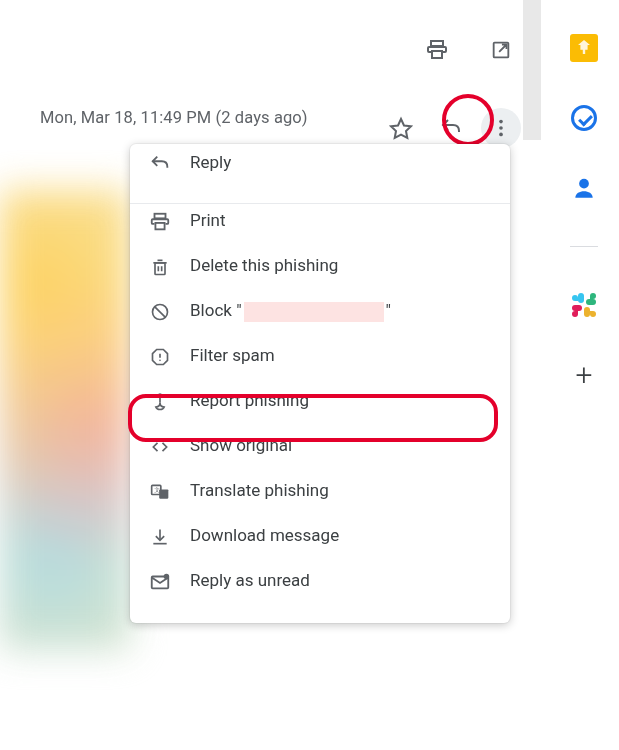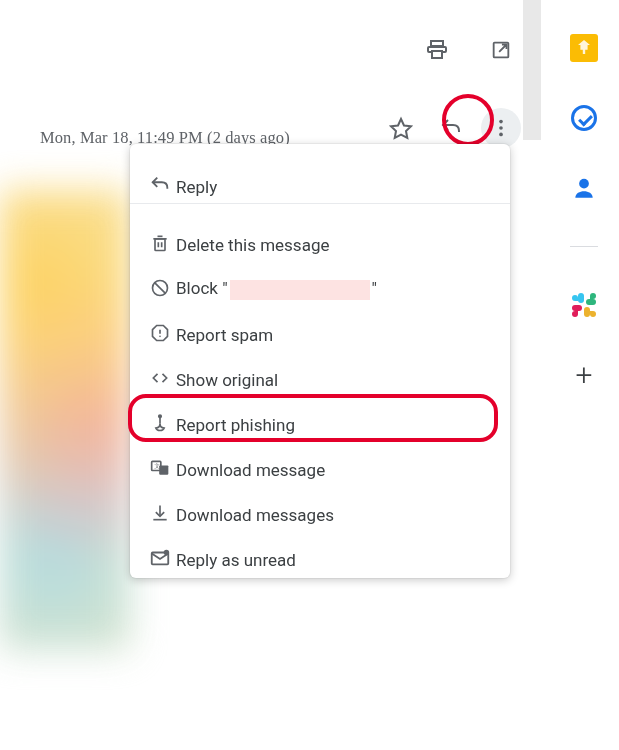--- a/index.html
+++ b/index.html
@@ -32,23 +32,22 @@
       border-radius: 50%;
       cursor: pointer;
       color: #5f6368;
     }
     .meta-row {
       position: absolute;
       top: 108px;
       left: 40px;
       right: 20px;
       display: flex;
-      align-items: flex-end;
+      align-items: flex-start;
       gap: 14px;
-      font-family: Liberation Serif, serif;
     }
     .timestamp {
       color: #5f6368;
       font-size: 16.5px;
       flex: 1;
       letter-spacing: 0.1px;
     }
     .meta-icons {
       display: flex;
       gap: 10px;
@@ -68,27 +67,27 @@
       top: 144px;
       left: 130px;
       width: 380px;
       background: #fff;
       border-radius: 6px;
       box-shadow: 0 2px 10px rgba(0,0,0,0.22), 0 0 0 1px rgba(0,0,0,0.04);
       padding: 8px 0;
     }
     .menu-item {
       display: flex;
-      align-items: flex-end;
+      align-items: flex-start;
       height: 45px;
       padding: 0 18px;
       cursor: pointer;
       color: #3c4043;
       font-size: 17px;
-      gap: 4px;
+      gap: 18px;
     }
     .menu-icon {
       width: 24px; height: 24px;
       display: flex; align-items: center; justify-content: center;
       color: #5f6368;
       flex-shrink: 0;
     }
     .menu-divider {
       height: 1px;
       background: #e8eaed;
@@ -265,88 +264,98 @@
         <svg width="22" height="22" viewBox="0 0 24 24" fill="none" stroke="#5f6368" stroke-width="2">
             <path d="M9 14l-5-5 5-5"></path>
             <path d="M4 9h10c4 0 6 2 6 6v1"></path>
           </svg>
       </span>
       <span>Reply</span>
     </div>
     <div class="menu-divider"></div>
     <div class="menu-item">
       <span class="menu-icon">
+        <svg width="22" height="22" viewBox="0 0 24 24" fill="none" stroke="#5f6368" stroke-width="2">
+            <rect x="6" y="3" width="12" height="5"></rect>
+            <path d="M6 14H4a1 1 0 01-1-1V10a1 1 0 011-1h16a1 1 0 011 1v3a1 1 0 01-1 1h-2"></path>
+            <rect x="7" y="13" width="10" height="7"></rect>
+          </svg>
+      </span>
+      <span>Print</span>
+    </div>
+    <div class="menu-item">
+      <span class="menu-icon">
         <svg width="20" height="20" viewBox="0 0 24 24" fill="none" stroke="#5f6368" stroke-width="2">
             <path d="M4 7h16"></path>
             <path d="M9 4h6"></path>
             <rect x="6" y="7" width="12" height="14" rx="1"></rect>
             <path d="M10 11v6M14 11v6"></path>
           </svg>
       </span>
-      <span>Delete this message</span>
+      <span>Delete this phishing</span>
     </div>
     <div class="menu-item">
       <span class="menu-icon">
         <svg width="20" height="20" viewBox="0 0 24 24" fill="none" stroke="#5f6368" stroke-width="2">
             <circle cx="12" cy="12" r="9"></circle>
             <line x1="5.5" y1="5.5" x2="18.5" y2="18.5"></line>
           </svg>
       </span>
       <span>
         <span>Block "</span><span class="redacted"></span><span>"</span>
       </span>
     </div>
     <div class="menu-item">
       <span class="menu-icon">
         <svg width="20" height="20" viewBox="0 0 24 24" fill="none" stroke="#5f6368" stroke-width="2">
             <path d="M8 3h8l5 5v8l-5 5H8l-5-5V8l5-5z"></path>
             <line x1="12" y1="8" x2="12" y2="13"></line>
             <circle cx="12" cy="16" r="1" fill="#5f6368" stroke="none"></circle>
           </svg>
       </span>
-      <span>Report spam</span>
-    </div>
-    <div class="menu-item">
-      <span class="menu-icon">
-        <svg width="20" height="20" viewBox="0 0 24 24" fill="none" stroke="#5f6368" stroke-width="2">
-            <polyline points="9 7 4 12 9 17"></polyline>
-            <polyline points="15 7 20 12 15 17"></polyline>
-          </svg>
-      </span>
-      <span>Show original</span>
+      <span>Filter spam</span>
     </div>
     <div class="menu-item">
       <span class="menu-icon">
         <svg width="20" height="20" viewBox="0 0 24 24" fill="none" stroke="#5f6368" stroke-width="2">
             <path d="M12 3v10"></path>
             <path d="M12 13c0 3 2 5 5 5 0 0-1 3-5 3s-5-3-5-3c3 0 5-2 5-5z"></path>
             <circle cx="12" cy="4" r="1.5" fill="#5f6368"></circle>
           </svg>
       </span>
       <span>Report phishing</span>
+    </div>
+    <div class="menu-item">
+      <span class="menu-icon">
+        <svg width="20" height="20" viewBox="0 0 24 24" fill="none" stroke="#5f6368" stroke-width="2">
+            <polyline points="9 7 4 12 9 17"></polyline>
+            <polyline points="15 7 20 12 15 17"></polyline>
+          </svg>
+      </span>
+      <span>Show original</span>
     </div>
     <div class="menu-item">
       <span class="menu-icon">
         <svg width="20" height="20" viewBox="0 0 24 24" fill="#5f6368">
             <rect x="2" y="4" width="11" height="11" rx="1" fill="none" stroke="#5f6368" stroke-width="2"></rect>
             <rect x="11" y="9" width="11" height="11" rx="1"></rect>
             <text x="5" y="12" font-size="7" fill="#5f6368">文</text>
           </svg>
       </span>
-      <span>Download message</span>
+      <span>Translate phishing</span>
     </div>
     <div class="menu-item">
       <span class="menu-icon">
         <svg width="20" height="20" viewBox="0 0 24 24" fill="none" stroke="#5f6368" stroke-width="2">
             <path d="M12 3v12"></path>
             <polyline points="7 11 12 16 17 11"></polyline>
             <line x1="4" y1="20" x2="20" y2="20"></line>
           </svg>
       </span>
-      <span>Download messages</span>
+      <span>Download message</span>
     </div>
     <div class="menu-item">
       <span class="menu-icon">
         <svg width="22" height="22" viewBox="0 0 24 24" fill="none" stroke="#5f6368" stroke-width="2">
             <rect x="3" y="6" width="18" height="13" rx="1"></rect>
             <polyline points="3 7 12 13 21 7"></polyline>
             <circle cx="19" cy="6" r="3" fill="#5f6368" stroke="none"></circle>
           </svg>
       </span>
       <span>Reply as unread</span>

